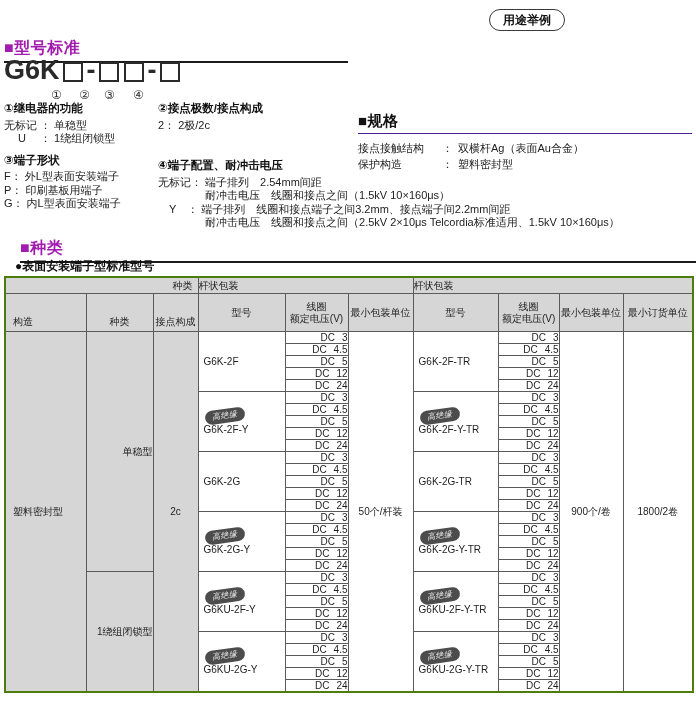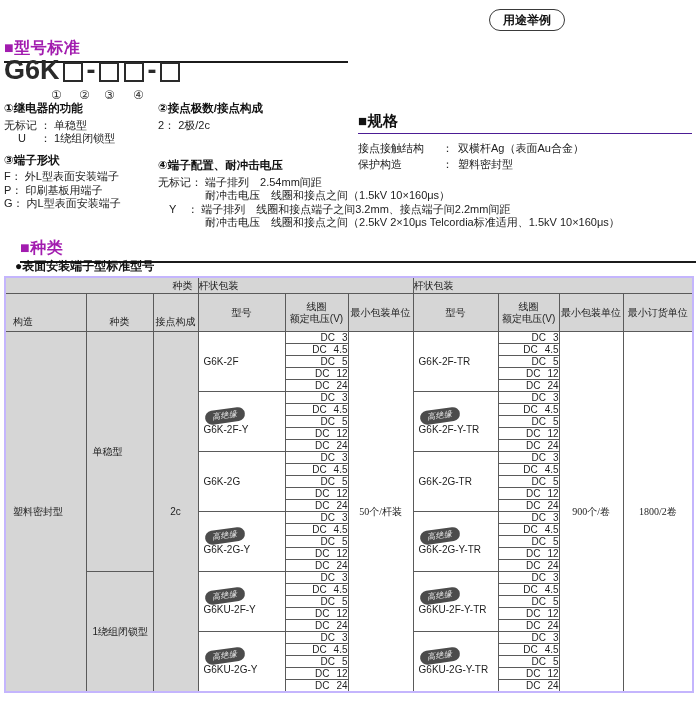--- a/index.html
+++ b/index.html
@@ -36,39 +36,39 @@
   #spec-heading{font-weight:bold;font-size:15px;color:#111;border-bottom:1px solid #4c1d95;
                 padding-bottom:2px;margin-bottom:7px;letter-spacing:.5px;}
   .spec-row{display:flex;font-size:11px;line-height:15.5px;color:#222;}
   .spec-label{width:84px;}
   .spec-colon{width:16px;}
   .spec-value{flex:1;}
 
   #types-subheading{position:absolute;left:7px;top:258px;font-weight:bold;font-size:12px;color:#111;margin-left:8px;}
 
   #types-table{position:absolute;left:4px;top:276px;}
-  table{border-collapse:collapse;table-layout:fixed;width:688px;border:2px solid #c4b5fd;}
+  table{border-collapse:collapse;table-layout:fixed;width:688px;border:2px solid #4d7c0f;}
   th,td{border:1px solid #5a5a5a;font-size:10px;color:#1e1e1e;font-weight:normal;
         padding:0;overflow:hidden;}
   thead th{background:#d6d6d6;}
   .h1 th{height:15px;text-align:left;}
   th.corner{text-align:right;padding-right:5px;}
   .h2 th{height:34px;vertical-align:middle;text-align:center;line-height:12px;}
   .h2 th.hb{vertical-align:bottom;padding-bottom:3px;}
   .h2 th.hb-left{text-align:left;padding-left:7px;}
   .pre{white-space:pre-line;margin-top:35px;}
   tbody td{height:11px;line-height:11px;background:#fff;}
   .c-gray{background:#d6d6d6 !important;}
   .c-construction{text-align:left;padding-left:7px;}
-  .c-kind{text-align:left;padding-left:6px;}
+  .c-kind{text-align:right;padding-left:6px;}
   .c-contact{text-align:center;}
   .c-model{text-align:left;padding-left:5px;vertical-align:middle;}
   .c-volt{text-align:right;}
   .c-volt .dc{display:inline-block;margin-right:7px;}
-  .c-pack{text-align:center;font-family:Liberation Serif, serif;}
+  .c-pack{text-align:center;}
   .badge{display:inline-block;background:#4c4c4c;color:#ececec;font-size:8px;font-style:italic;
          line-height:9px;padding:2px 7px 3px;border-radius:8px;transform:rotate(-8deg);
          margin:1px 0 1px 1px;letter-spacing:.5px;}
 </style>
 </head>
 <body>
 
 <div id="page">
 
   <div id="model-heading" class="sec-heading">■型号标准</div>

